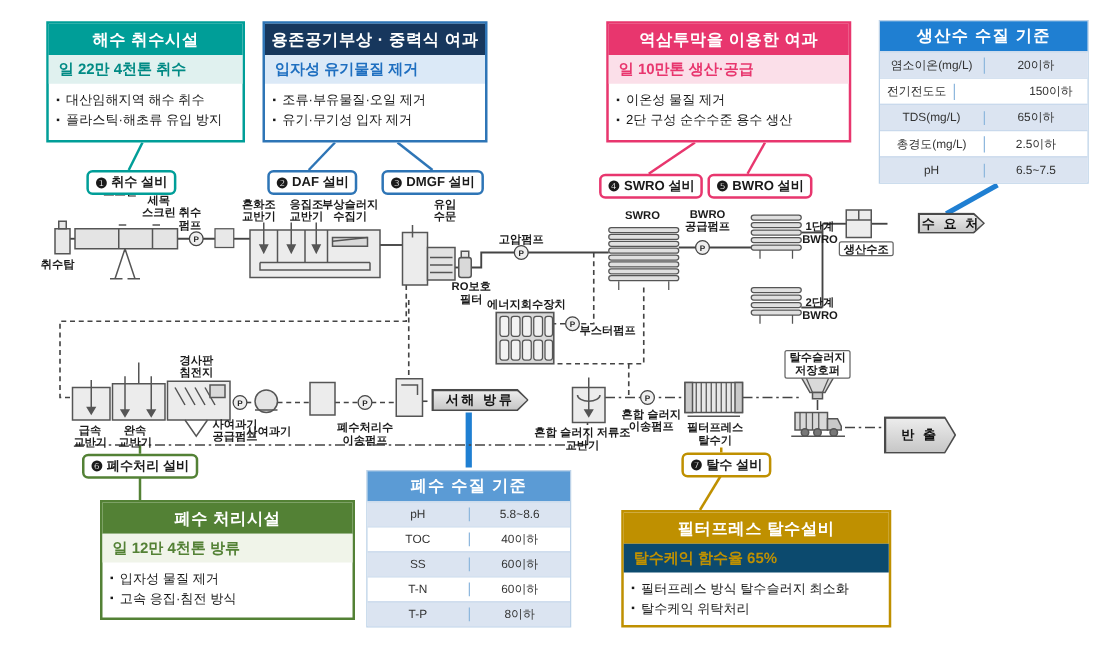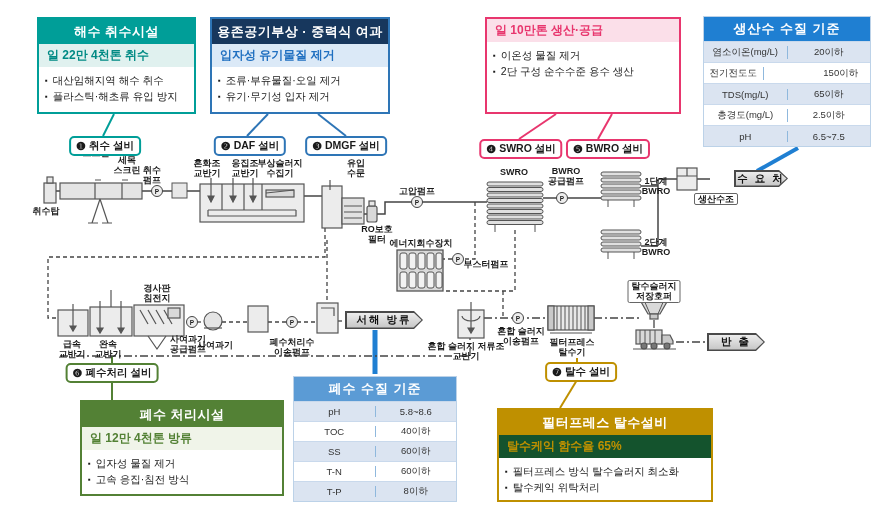--- a/index.html
+++ b/index.html
@@ -269,20 +269,21 @@
   <div class="infobox" style="left:210px;top:17px;width:180px;height:97px;border-color:#2e75b6;">
     <div class="ib-hd" style="background:#17375d;">용존공기부상 · 중력식 여과</div>
     <div class="ib-sub" style="background:#dbe9f7;color:#1f6fc0;">입자성 유기물질 제거</div>
     <ul class="ib-ul">
       <li>조류·부유물질·오일 제거</li>
       <li>유기·무기성 입자 제거</li>
     </ul>
   </div>
 
   <div class="infobox" style="left:485px;top:17px;width:196px;height:97px;border-color:#e8366e;">
+    <div class="ib-hd" style="background:#e8366e;">역삼투막을 이용한 여과</div>
     <div class="ib-sub" style="background:#fbdfe9;color:#e8366e;">일 10만톤 생산·공급</div>
     <ul class="ib-ul">
       <li>이온성 물질 제거</li>
       <li>2단 구성 순수수준 용수 생산</li>
     </ul>
   </div>
 
   <div class="qtable" style="left:703px;top:16px;width:168px;">
     <div class="qt-hd" style="background:#1f7fd2;">생산수 수질 기준</div>
     <div class="qt-row alt" style="height:20px;">
@@ -356,21 +357,21 @@
   <div class="lbl" style="left:417px;top:186px;">고압펌프</div>
   <div class="lbl" style="left:421px;top:238px;">에너지회수장치</div>
   <div class="lbl" style="left:486px;top:259px;">부스터펌프</div>
   <div class="lbl" style="left:514px;top:167px;">SWRO</div>
   <div class="lbl" style="left:566px;top:166px;">BWRO
 공급펌프</div>
   <div class="lbl" style="left:656px;top:176px;">1단계
 BWRO</div>
   <div class="lbl" style="left:656px;top:237px;">2단계
 BWRO</div>
-  <div class="lbl lblbox" style="left:693px;top:193px;margin-left:23px;">생산수조</div>
+  <div class="lbl lblbox" style="left:693px;top:193px;">생산수조</div>
   <div class="lbl" style="left:72px;top:339px;">급속
 교반기</div>
   <div class="lbl" style="left:108px;top:339px;">완속
 교반기</div>
   <div class="lbl" style="left:157px;top:283px;">경사판
 침전지</div>
   <div class="lbl" style="left:188px;top:334px;">사여과기
 공급펌프</div>
   <div class="lbl" style="left:215px;top:340px;">사여과기</div>
   <div class="lbl" style="left:292px;top:337px;">폐수처리수
@@ -383,21 +384,21 @@
 탈수기</div>
   <div class="lbl lblbox" style="left:654px;top:280px;">탈수슬러지
 저장호퍼</div>
 
   <div class="arrow-outer" style="left:734px;top:170px;width:54px;height:17px;">
     <div class="arrow-inner">수 요 처</div>
   </div>
   <div class="arrow-outer" style="left:345px;top:311px;width:60px;height:18px;padding-left:18px;">
     <div class="arrow-inner">서해 방류</div>
   </div>
-  <div class="arrow-outer" style="left:707px;top:333px;width:58px;height:18px;">
+  <div class="arrow-outer" style="left:707px;top:333px;width:58px;height:30px;">
     <div class="arrow-inner">반 출</div>
   </div>
 
   <div class="infobox" style="left:80px;top:400px;width:204px;height:96px;border-color:#538135;">
     <div class="ib-hd" style="background:#538135;">폐수 처리시설</div>
     <div class="ib-sub" style="background:#f0f4e9;color:#538135;">일 12만 4천톤 방류</div>
     <ul class="ib-ul">
       <li>입자성 물질 제거</li>
       <li>고속 응집·침전 방식</li>
     </ul>
@@ -422,20 +423,20 @@
       <div class="qt-c2">60이하</div>
     </div>
     <div class="qt-row alt" style="height:19px;">
       <div class="qt-c1">T-P</div>
       <div class="qt-c2">8이하</div>
     </div>
   </div>
 
   <div class="infobox" style="left:497px;top:408px;width:216px;height:94px;border-color:#bf9000;">
     <div class="ib-hd" style="background:#bf9000;">필터프레스 탈수설비</div>
-    <div class="ib-sub" style="background:#14532d;color:#bf9000;">탈수케익 함수율 65%</div>
+    <div class="ib-sub" style="background:#0c4a6e;color:#bf9000;">탈수케익 함수율 65%</div>
     <ul class="ib-ul">
       <li>필터프레스 방식 탈수슬러지 최소화</li>
       <li>탈수케익 위탁처리</li>
     </ul>
   </div>
 
 </div>
 
 </body></html>

